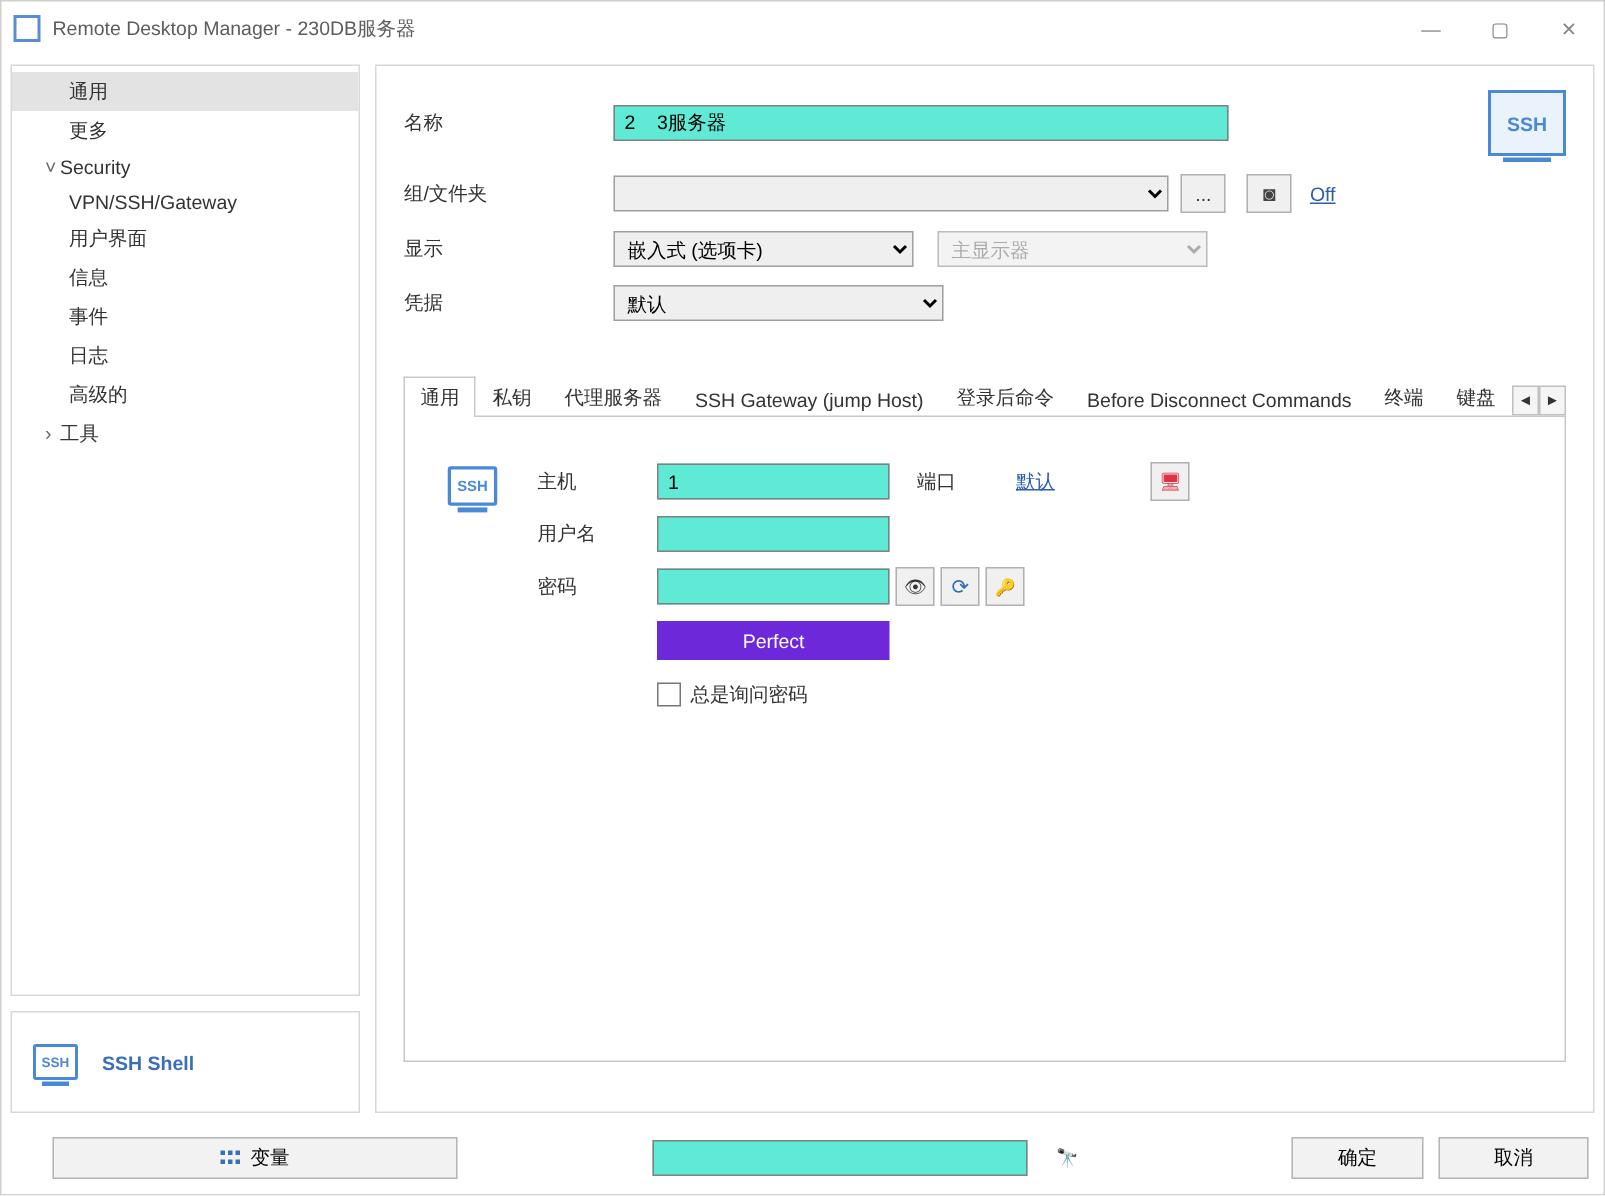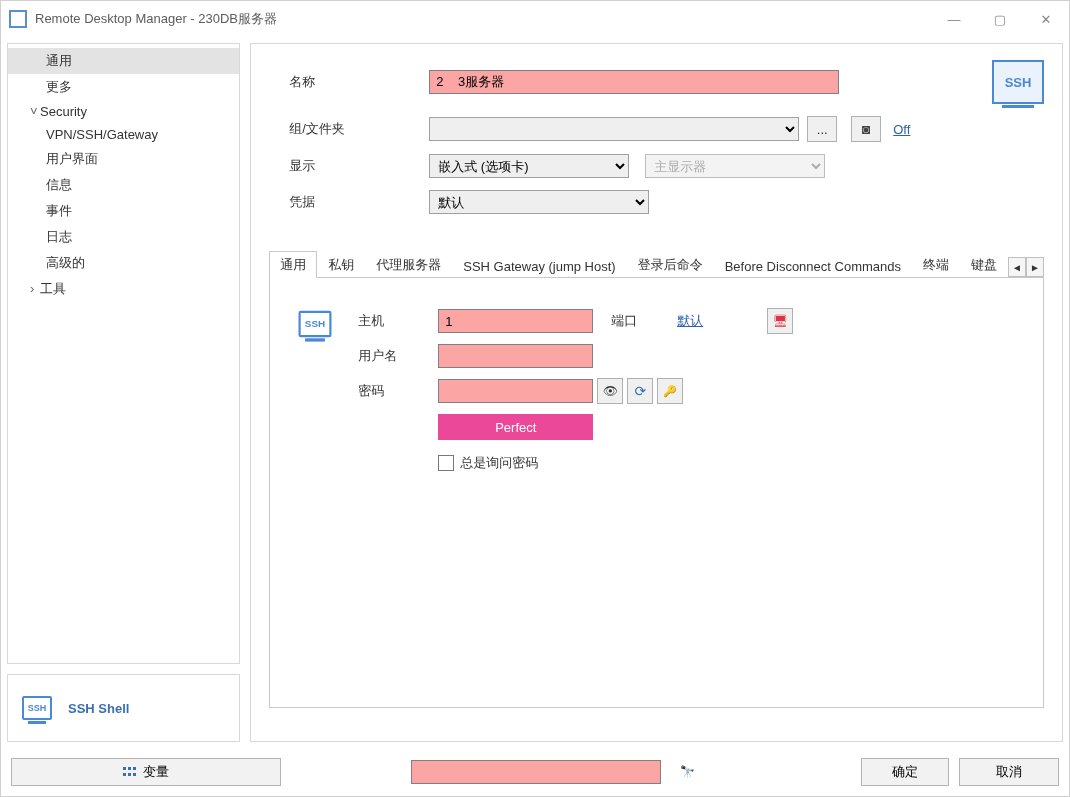--- a/index.html
+++ b/index.html
@@ -95,28 +95,27 @@
   .main-panel {
     flex: 1;
     padding: 16px 18px;
     display: flex;
     flex-direction: column;
   }
   .form-row {
     display: flex;
     align-items: center;
     margin-bottom: 12px;
-    margin-left: 20px;
   }
   .form-row .lbl { width: 140px; }
   .txt {
     font-family: inherit; font-size: 13px;
     border: 1px solid #808080;
     height: 24px; padding: 2px 6px;
-    background: #fca5a5;
+    background: #5eead4;
   }
   .sel {
     font-family: inherit; font-size: 13px;
     border: 1px solid #a0a0a0;
     height: 24px; padding: 2px 4px;
     background: #efefef;
   }
   .sel.disabled { color: #888; background: #efefef; }
   .btn-small {
     width: 30px; height: 26px;
@@ -182,21 +181,21 @@
     padding: 30px 30px;
     min-height: 430px;
   }
   .inner-row {
     display: flex; align-items: center;
     margin-bottom: 10px;
   }
   .inner-row .ilbl { width: 80px; }
   .green-bar {
     width: 155px; height: 26px;
-    background: #ec4899; color: #fff;
+    background: #6d28d9; color: #fff;
     display:flex;align-items:center;justify-content:center;
     margin-top: 6px;
   }
   .chk-row {
     display:flex;align-items:center;gap:6px;
     margin-top: 14px;
   }
   .chkbox {
     width:16px;height:16px;border:1px solid #777;background:#fff;
   }
@@ -208,20 +207,21 @@
     cursor: pointer;
     margin-left: 4px;
   }
   .footer {
     height: 48px;
     border-top: 0;
     display: flex;
     align-items: center;
     padding: 0 10px;
     gap: 10px;
+    margin-left: 24px;
   }
   .btn {
     height: 28px;
     border: 1px solid #b4b4b4;
     background: #f2f2f2;
     padding: 0 24px;
     font-family: inherit; font-size: 13px;
     cursor: pointer;
     display:inline-flex;align-items:center;justify-content:center;gap:6px;
   }

